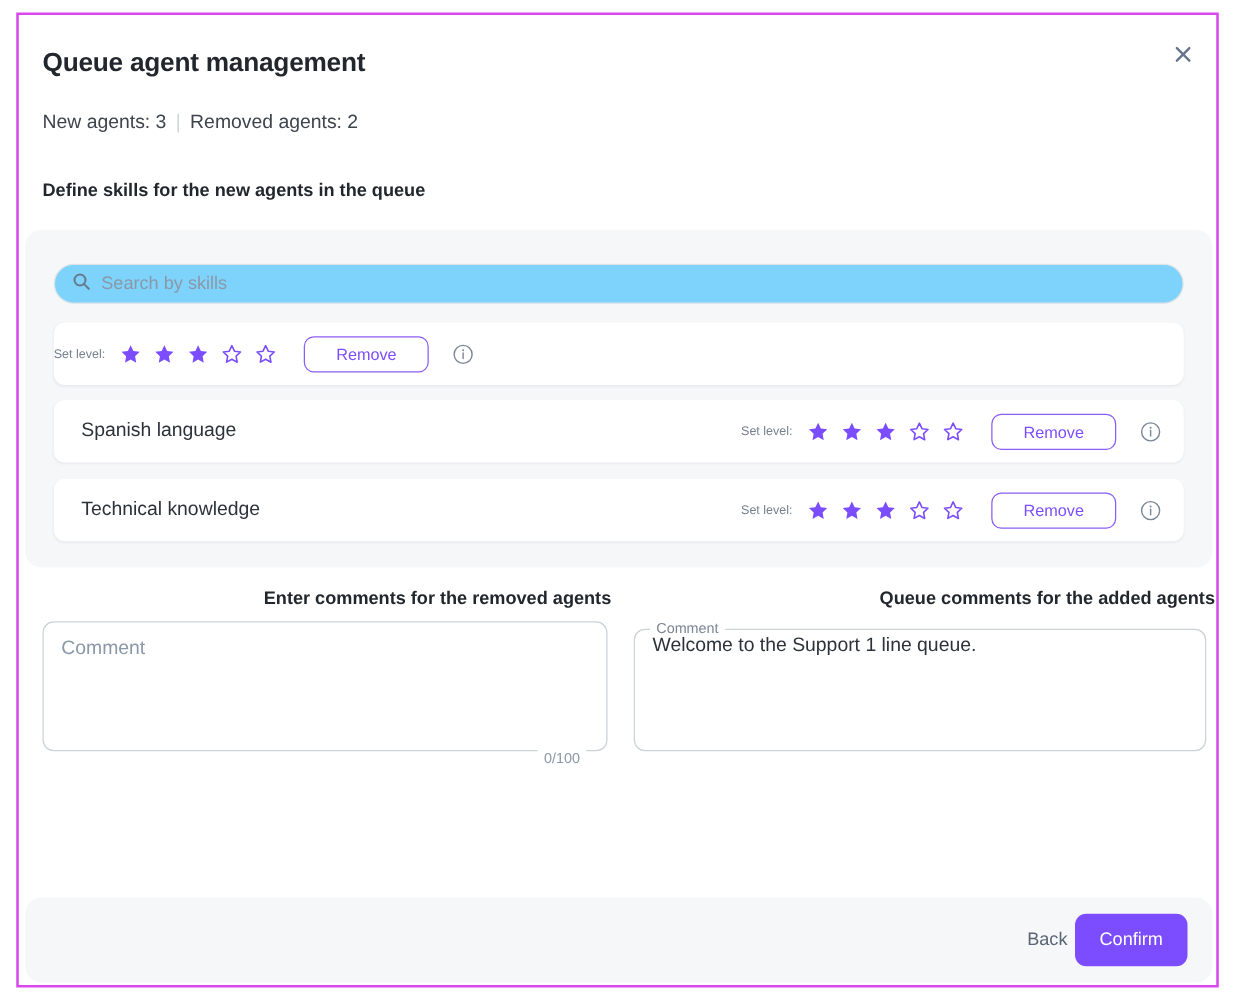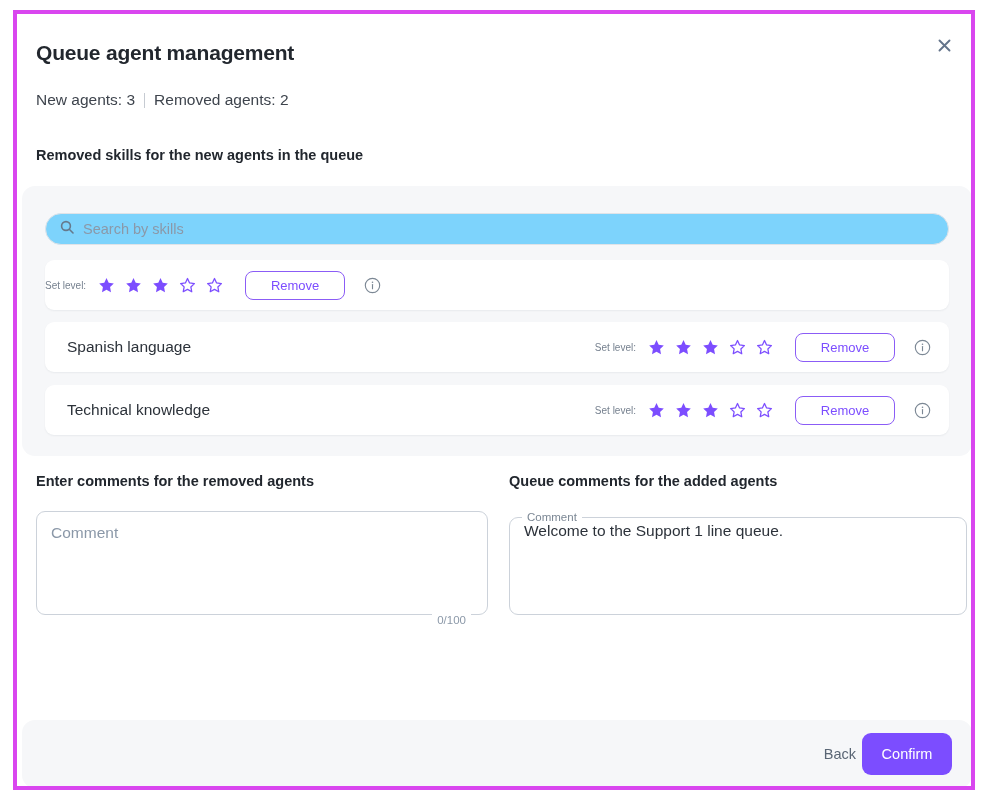--- a/index.html
+++ b/index.html
@@ -16,21 +16,21 @@
   }
 
   
   .dialog {
     position: absolute;
     left: 13px;
     top: 10px;
     width: 962px;
     height: 780px;
     background: #ffffff;
-    border: 4px solid #d946ef;
+    border: 2px solid #d946ef;
     box-sizing: border-box;
     overflow: hidden;
   }
 
   .close-btn {
     position: absolute;
     right: 12px;
     top: 16px;
     width: 30px;
     height: 30px;
@@ -185,21 +185,22 @@
   .info-icon svg { display: block; }
 
   
   .comments-left { position: absolute; left: 19px; top: 459px; width: 455px; }
   .comments-right { position: absolute; left: 492px; top: 459px; width: 465px; }
 
   .comment-head {
     font-size: 14.5px;
     font-weight: bold;
     color: #22272e;
-    margin-bottom: 22px;
+    margin-bottom: 10px;
+    text-align: right;
   }
 
   .ta-wrap { position: relative; }
 
   .ta-left {
     width: 452px;
     height: 104px;
     box-sizing: border-box;
     border: 1px solid #ccd2da;
     border-radius: 9px;
@@ -307,21 +308,21 @@
   </div>
 
   <div class="dlg-title">Queue agent management</div>
 
   <div class="counts">
     <span>New agents: 3</span>
     <span class="divider"></span>
     <span>Removed agents: 2</span>
   </div>
 
-  <div class="section-head">Removed skills for the new agents in the queue</div>
+  <div class="section-head">Define skills for the new agents in the queue</div>
 
   <div class="skills-panel">
 
     <div class="search-box">
       <span>
         <svg width="14" height="14" viewBox="0 0 14 14" fill="none" stroke="currentColor" stroke-width="1.6" stroke-linecap="round">
           <circle cx="6" cy="6" r="4.4"></circle>
           <path d="M9.3 9.3 L13 13"></path>
         </svg>
       </span>

